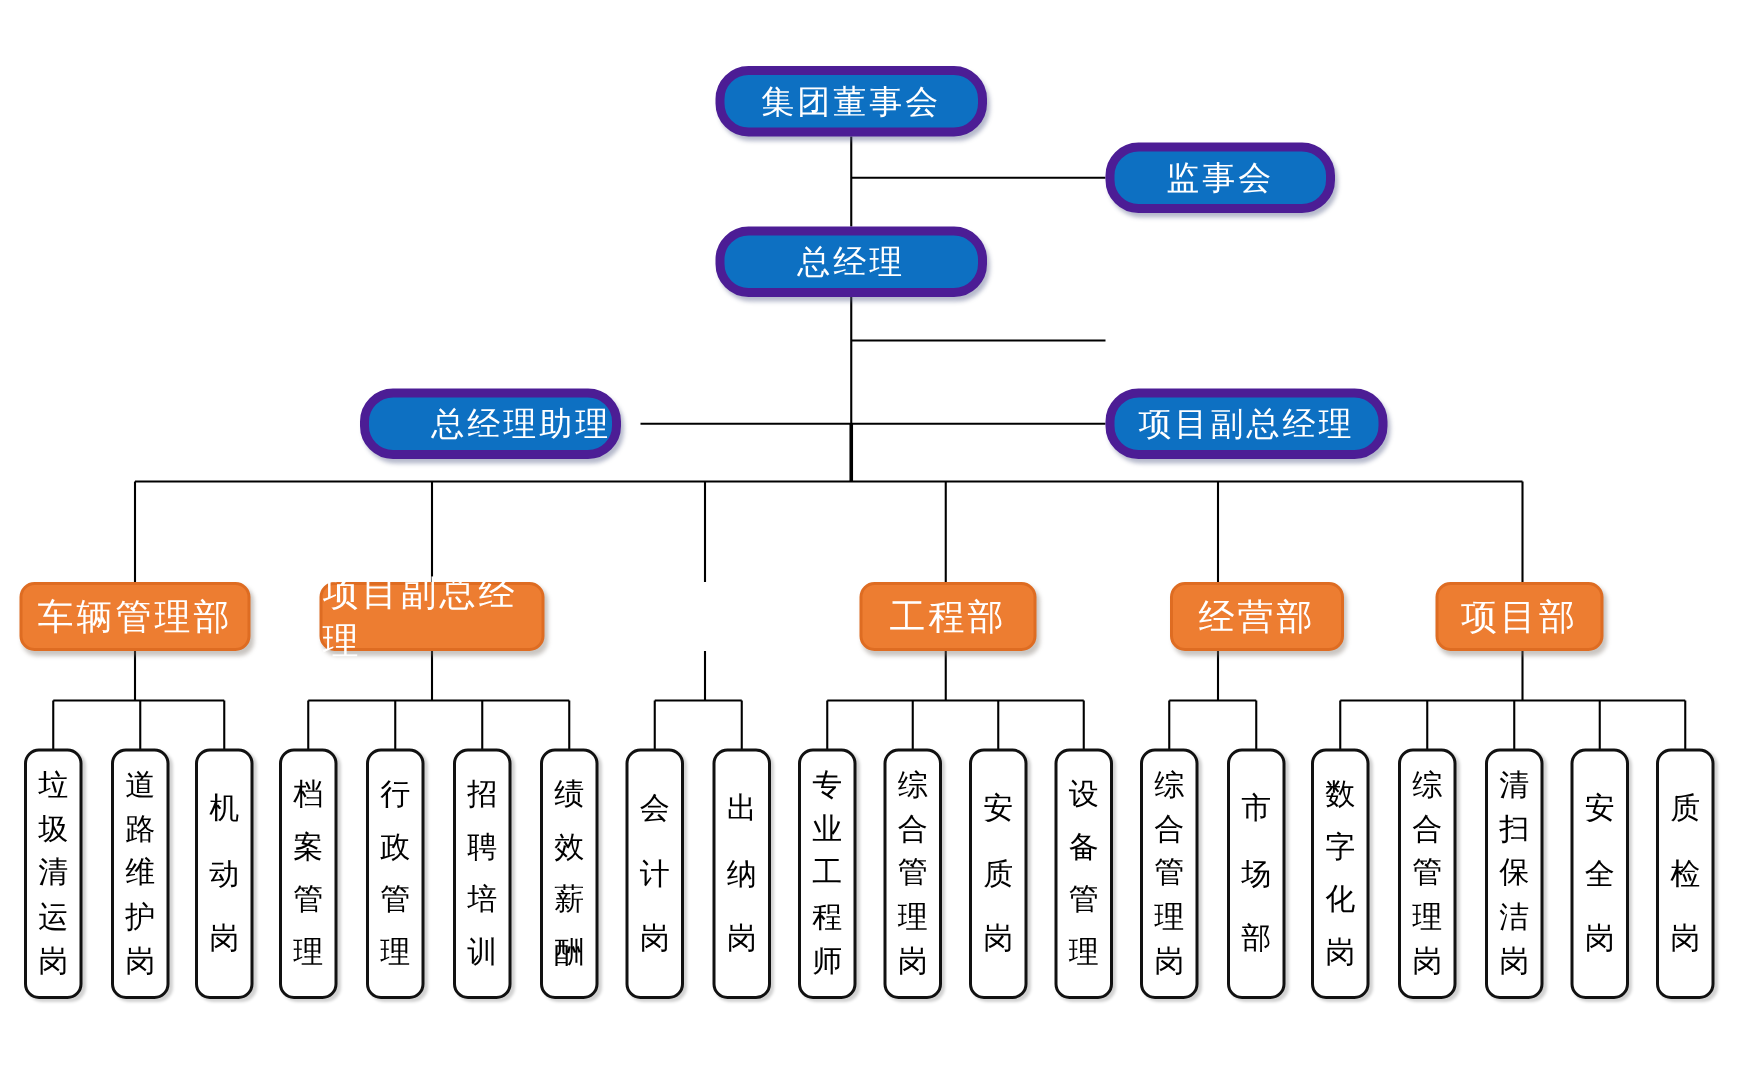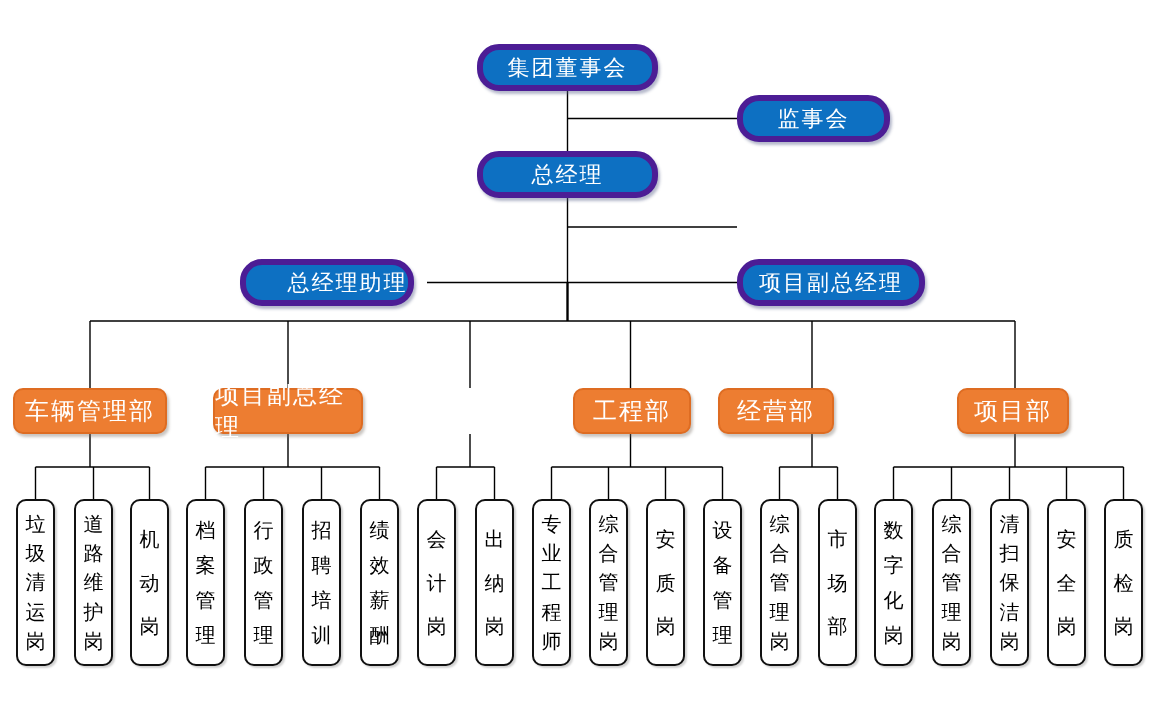--- a/index.html
+++ b/index.html
@@ -130,21 +130,21 @@
   <div class="node node-blue" style="left:477px;top:151px;width:181px;">总经理</div>
 
 
   <div class="node node-blue" style="left:240px;top:259px;width:174px;padding-left:41px;">总经理助理</div>
 
   <div class="node node-blue" style="left:737px;top:259px;width:188px;">项目副总经理</div>
 
   <div class="node node-dept" style="left:13px;top:388px;width:154px;">车辆管理部</div>
   <div class="node node-dept" style="left:213px;top:388px;width:150px;">项目副总经理</div>
   <div class="node node-dept" style="left:573px;top:388px;width:118px;">工程部</div>
-  <div class="node node-dept" style="left:718px;top:388px;width:116px;">经营部</div>
+  <div class="node node-dept" style="left:780px;top:388px;width:116px;">经营部</div>
   <div class="node node-dept" style="left:957px;top:388px;width:112px;">项目部</div>
 
   <div class="node-post" style="left:16px;">
       <div class="post-label">
         <span>垃</span>
         <span>圾</span>
         <span>清</span>
         <span>运</span>
         <span>岗</span>
       </div>

